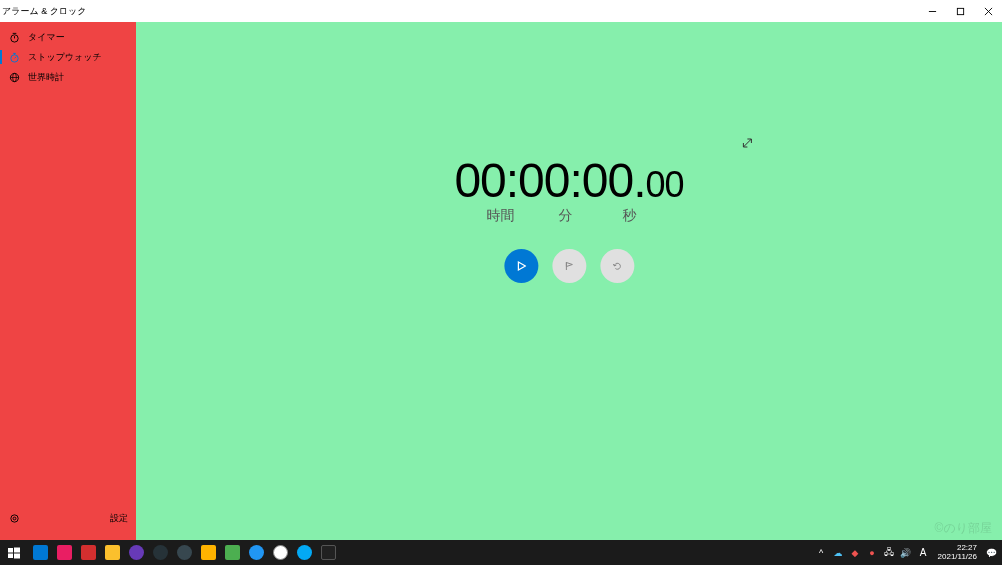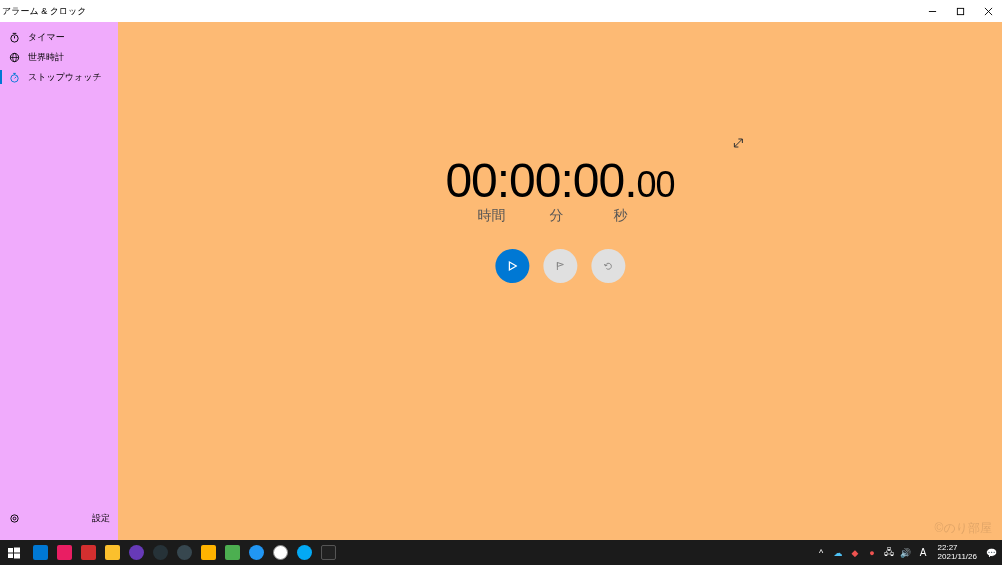--- a/index.html
+++ b/index.html
@@ -42,22 +42,22 @@
       justify-content: center;
       font-size: 9px;
       color: #000;
     }
     .app-body {
       flex: 1;
       display: flex;
       min-height: 0;
     }
     .sidebar {
-      width: 118px;
-      background: #f0abfc;
+      width: 136px;
+      background: #ef4444;
       display: flex;
       flex-direction: column;
       padding-top: 5px;
       position: relative;
     }
     .sidebar-item {
       display: flex;
       align-items: center;
       height: 20px;
       padding: 0 8px;
@@ -83,21 +83,21 @@
       justify-content: center;
     }
     .sidebar-spacer { flex: 1; }
     .sidebar-settings {
       margin-bottom: 12px;
       justify-content: space-between;
     }
     .main {
       flex: 1;
       position: relative;
-      background: #fdba74;
+      background: #86efac;
     }
     .stopwatch-container {
       position: absolute;
       left: 50%;
       top: 135px;
       transform: translateX(-50%);
       text-align: center;
     }
     .expand-icon {
       position: absolute;
@@ -198,20 +198,21 @@
     }
     .tray-icon {
       width: 13px;
       height: 13px;
       display: flex;
       align-items: center;
       justify-content: center;
       font-size: 9px;
     }
     .tray-clock {
+      text-align: right;
       line-height: 1.1;
       padding: 0 4px;
     }
     .watermark {
       position: absolute;
       right: 10px;
       bottom: 28px;
       font-size: 12px;
       color: rgba(0,0,0,0.12);
       font-weight: 500;
@@ -248,40 +249,40 @@
       <div class="sidebar-item">
         <span class="sidebar-icon">
           <svg width="11" height="11" viewBox="0 0 12 12">
               <circle cx="6" cy="7" r="4" fill="none" stroke="#000" stroke-width="1"></circle>
               <line x1="6" y1="7" x2="6" y2="4.5" stroke="#000" stroke-width="1"></line>
               <line x1="4" y1="1.5" x2="8" y2="1.5" stroke="#000" stroke-width="1"></line>
             </svg>
         </span>
         <span>タイマー</span>
       </div>
-      <div class="sidebar-item">
-        <span class="sidebar-icon">
-          <svg width="11" height="11" viewBox="0 0 12 12">
-              <circle cx="6" cy="6" r="4.5" fill="none" stroke="#000" stroke-width="1"></circle>
-              <ellipse cx="6" cy="6" rx="2" ry="4.5" fill="none" stroke="#000" stroke-width="0.8"></ellipse>
-              <line x1="1.5" y1="6" x2="10.5" y2="6" stroke="#000" stroke-width="0.8"></line>
-            </svg>
-        </span>
-        <span>世界時計</span>
-      </div>
       <div class="sidebar-item active">
         <span class="sidebar-icon">
           <svg width="11" height="11" viewBox="0 0 12 12">
               <circle cx="6" cy="7" r="4" fill="none" stroke="#0078d4" stroke-width="1"></circle>
               <line x1="6" y1="7" x2="8" y2="5" stroke="#0078d4" stroke-width="1"></line>
               <line x1="4.5" y1="1.5" x2="7.5" y2="1.5" stroke="#0078d4" stroke-width="1"></line>
               <line x1="6" y1="1.5" x2="6" y2="3" stroke="#0078d4" stroke-width="1"></line>
             </svg>
         </span>
         <span>ストップウォッチ</span>
+      </div>
+      <div class="sidebar-item">
+        <span class="sidebar-icon">
+          <svg width="11" height="11" viewBox="0 0 12 12">
+              <circle cx="6" cy="6" r="4.5" fill="none" stroke="#000" stroke-width="1"></circle>
+              <ellipse cx="6" cy="6" rx="2" ry="4.5" fill="none" stroke="#000" stroke-width="0.8"></ellipse>
+              <line x1="1.5" y1="6" x2="10.5" y2="6" stroke="#000" stroke-width="0.8"></line>
+            </svg>
+        </span>
+        <span>世界時計</span>
       </div>
       <div class="sidebar-spacer"></div>
       <div class="sidebar-item sidebar-settings">
         <span class="sidebar-icon">
           <svg width="11" height="11" viewBox="0 0 12 12">
               <circle cx="6" cy="6" r="4" fill="none" stroke="#000" stroke-width="1"></circle>
               <circle cx="6" cy="6" r="1.5" fill="none" stroke="#000" stroke-width="1"></circle>
             </svg>
         </span>
         <span>設定</span>

